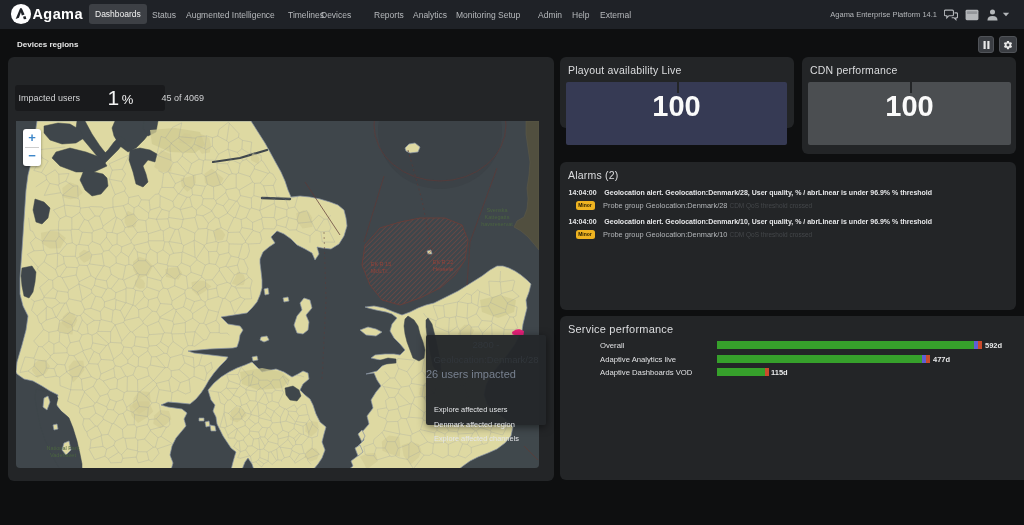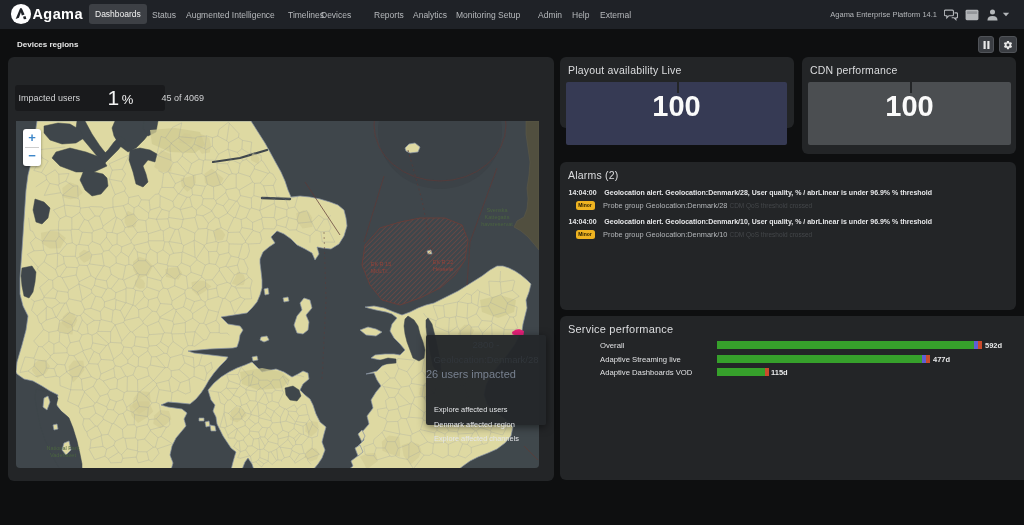--- a/index.html
+++ b/index.html
@@ -264,21 +264,21 @@
 </div>
 
 <div class="panel" id="psvc">
   <div class="ptitle" style="font-size:11px">Service performance</div>
   <div class="svcrow" style="top:25px">Overall</div>
   <div class="bar" style="top:25px; width:264.5px;">
       <div class="red" style="width:3.5px"></div>
       <div class="ind" style="right:3.5px; width:4.5px"></div>
     </div>
   <div class="bval" style="left:425px; top:25px">592d</div>
-  <div class="svcrow" style="top:38.5px">Adaptive Streaming live</div>
+  <div class="svcrow" style="top:38.5px">Adaptive Analytics live</div>
   <div class="bar" style="top:38.5px; width:212.5px;">
       <div class="red" style="width:3.5px"></div>
       <div class="ind" style="right:3.5px; width:4.5px"></div>
     </div>
   <div class="bval" style="left:373px; top:38.5px">477d</div>
   <div class="svcrow" style="top:52px">Adaptive Dashboards VOD</div>
   <div class="bar" style="top:52px; width:51.5px;">
       <div class="red" style="width:3.5px"></div>
     </div>
   <div class="bval" style="left:211px; top:52px">115d</div>

